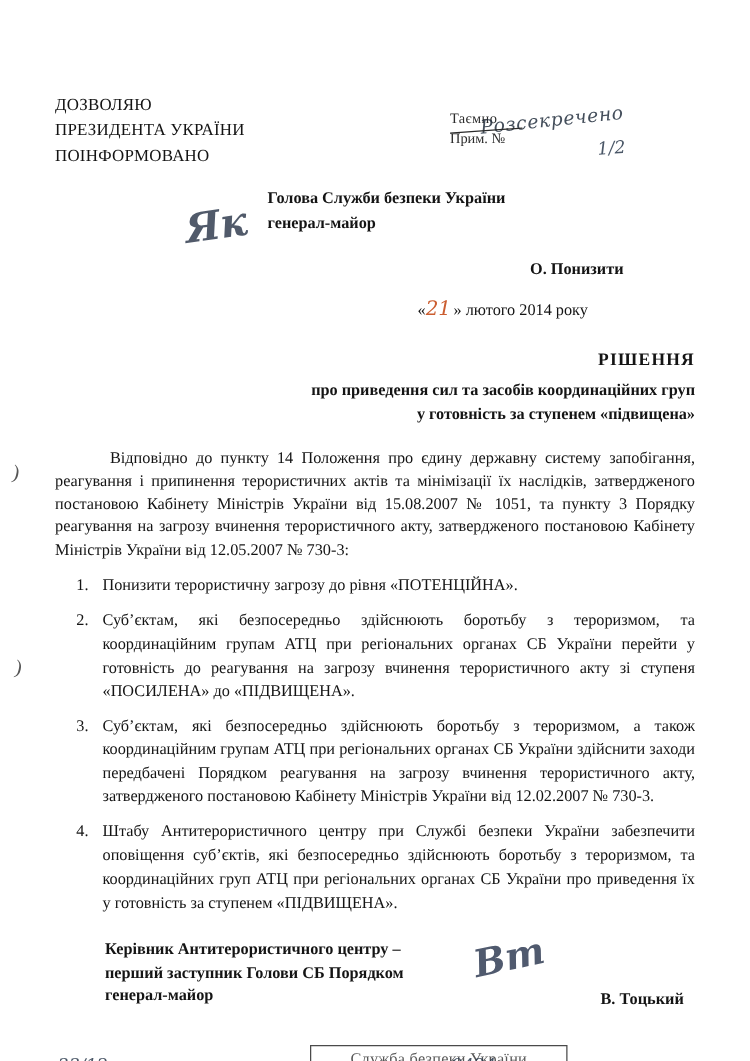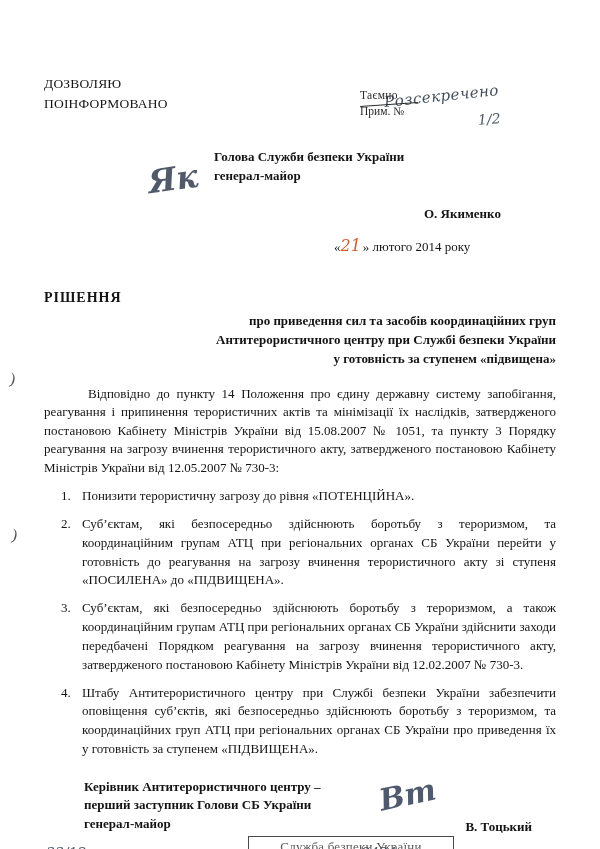--- a/index.html
+++ b/index.html
@@ -81,21 +81,21 @@
     margin-top: 74px;
     text-align: left;
     font-weight: normal;
     font-size: 13.5px;
     line-height: 1.5;
     letter-spacing: 0.2px;
   }
   .approval div { white-space: nowrap; }
 
   .signer-block {
-    margin-top: 33px;
+    margin-top: 14px;
     padding-left: 170px;
     font-weight: bold;
     font-size: 13px;
     line-height: 1.45;
     position: relative;
   }
   .signer-block .l2 { margin-top: 1px; }
   .hand-sign-1 {
     position: absolute;
     left: 104px;
@@ -124,22 +124,22 @@
     font-family: "DejaVu Serif", serif;
     font-style: italic;
     font-size: 16px;
     color: #c2410c;
     opacity: .85;
     margin-right: 2px;
   }
 
   
   .doc-title {
-    margin-top: 34px;
-    text-align: left;
+    margin-top: 24px;
+    text-align: right;
     font-weight: bold;
     font-size: 14px;
     letter-spacing: 1px;
   }
   .doc-subtitle {
     margin-top: 6px;
     text-align: right;
     font-weight: bold;
     font-size: 13px;
     line-height: 1.45;
@@ -181,21 +181,21 @@
     top: -4px;
     font-family: "DejaVu Serif", serif;
     font-style: italic;
     font-size: 30px;
     color: #25314a;
     opacity: .8;
     transform: rotate(-12deg);
   }
   .footer-name {
     position: absolute;
-    right: 24px;
+    right: 9px;
     top: 40px;
     font-weight: bold;
     font-size: 13px;
   }
 
   
   .bottom-notes {
     position: absolute;
     left: 46px;
     top: 770px;
@@ -253,54 +253,54 @@
   <div class="stamp-block">
     <div class="hand-topsecret">Розсекречено</div>
     <div class="stamp-secret">Таємно</div>
     <div class="strike"></div>
     <div class="stamp-prim">Прим. №</div>
     <div class="hand-numreg">1/2</div>
   </div>
 
   <div class="approval">
     <div>ДОЗВОЛЯЮ</div>
+    <div>ПРЕЗИДЕНТА УКРАЇНИ</div>
     <div>ПОІНФОРМОВАНО</div>
   </div>
 
   <div class="signer-block">
     <div class="l1">Голова Служби безпеки України</div>
     <div class="l2">генерал-майор</div>
     <div class="hand-sign-1">Як</div>
   </div>
 
-  <div class="signer-name">О. Якименко</div>
+  <div class="signer-name">О. Понизити</div>
 
   <div class="date-line">
     <span>«</span><span class="hand-day">21</span><span>» лютого 2014 року</span>
   </div>
 
   <div class="doc-title">РІШЕННЯ</div>
   <div class="doc-subtitle">
     <div>про приведення сил та засобів координаційних груп</div>
-    <div>Антитерористичного центру при Службі безпеки України</div>
     <div>у готовність за ступенем «підвищена»</div>
   </div>
 
   <div class="body-text">Відповідно до пункту 14 Положення про єдину державну систему запобігання, реагування і припинення терористичних актів та мінімізації їх наслідків, затвердженого постановою Кабінету Міністрів України від 15.08.2007 № 1051, та пункту 3 Порядку реагування на загрозу вчинення терористичного акту, затвердженого постановою Кабінету Міністрів України від 12.05.2007 № 730-3:</div>
 
   <ol class="items">
     <li>Понизити терористичну загрозу до рівня «ПОТЕНЦІЙНА».</li>
     <li>Суб’єктам, які безпосередньо здійснюють боротьбу з тероризмом, та координаційним групам АТЦ при регіональних органах СБ України перейти у готовність до реагування на загрозу вчинення терористичного акту зі ступеня «ПОСИЛЕНА» до «ПІДВИЩЕНА».</li>
     <li>Суб’єктам, які безпосередньо здійснюють боротьбу з тероризмом, а також координаційним групам АТЦ при регіональних органах СБ України здійснити заходи передбачені Порядком реагування на загрозу вчинення терористичного акту, затвердженого постановою Кабінету Міністрів України від 12.02.2007 № 730-3.</li>
     <li>Штабу Антитерористичного центру при Службі безпеки України забезпечити оповіщення суб’єктів, які безпосередньо здійснюють боротьбу з тероризмом, та координаційних груп АТЦ при регіональних органах СБ України про приведення їх у готовність за ступенем «ПІДВИЩЕНА».</li>
   </ol>
 
   <div class="footer-sign">
     <div>Керівник Антитерористичного центру –</div>
-    <div>перший заступник Голови СБ України</div>
+    <div>перший заступник Голови СБ Порядком</div>
     <div>генерал-майор</div>
     <div class="hand-sign-2">Вт</div>
     <div class="footer-name">В. Тоцький</div>
   </div>
 
   <div class="bottom-notes">
     <div>33/12</div>
 
   </div>
 

